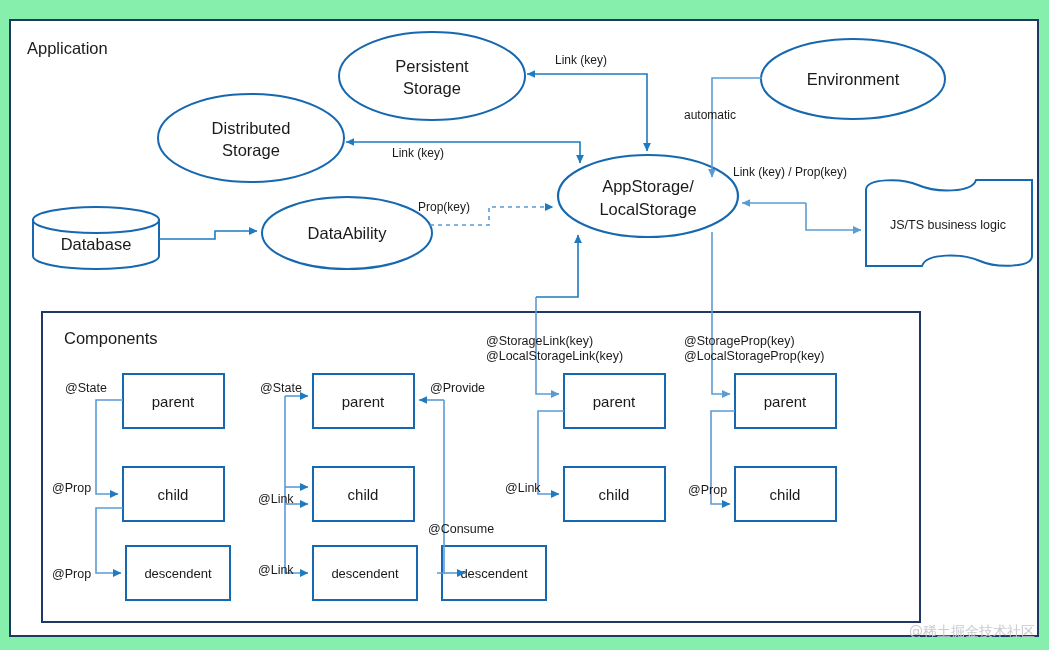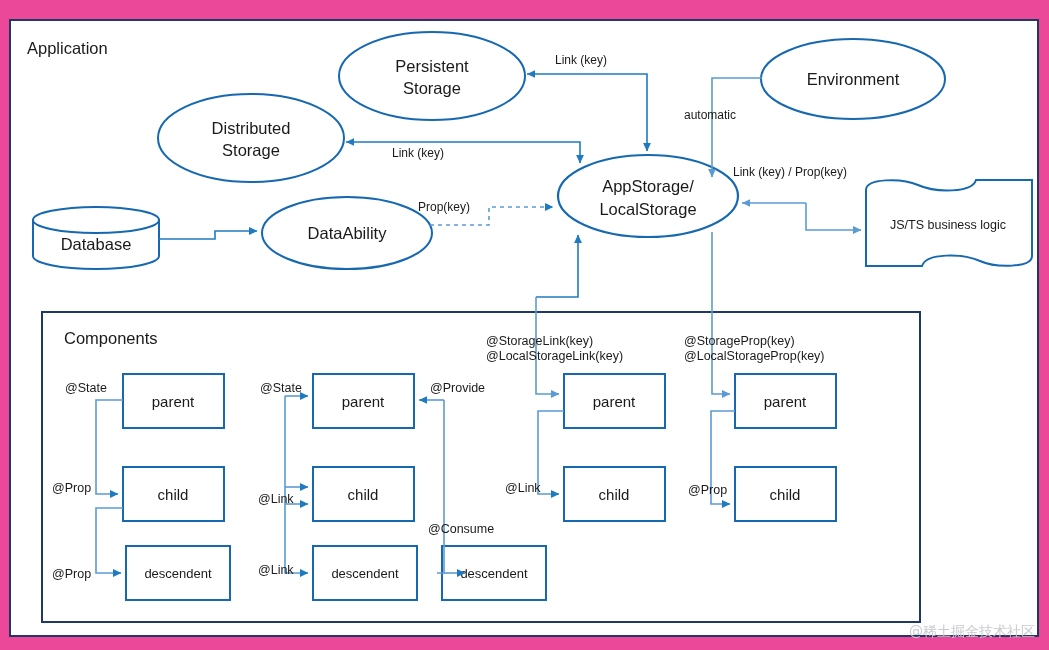--- a/index.html
+++ b/index.html
@@ -7,21 +7,21 @@
     padding: 0;
     background: #ffffff;
   }
   body {
     font-family: "Liberation Sans", "DejaVu Sans", sans-serif;
   }
   #stage {
     position: relative;
     width: 1049px;
     height: 650px;
-    background: #ec4899;
+    background: #86efac;
     overflow: hidden;
   }
   #diagram-svg {
     position: absolute;
     left: 0;
     top: 0;
     width: 1049px;
     height: 650px;
   }
   .txt {

